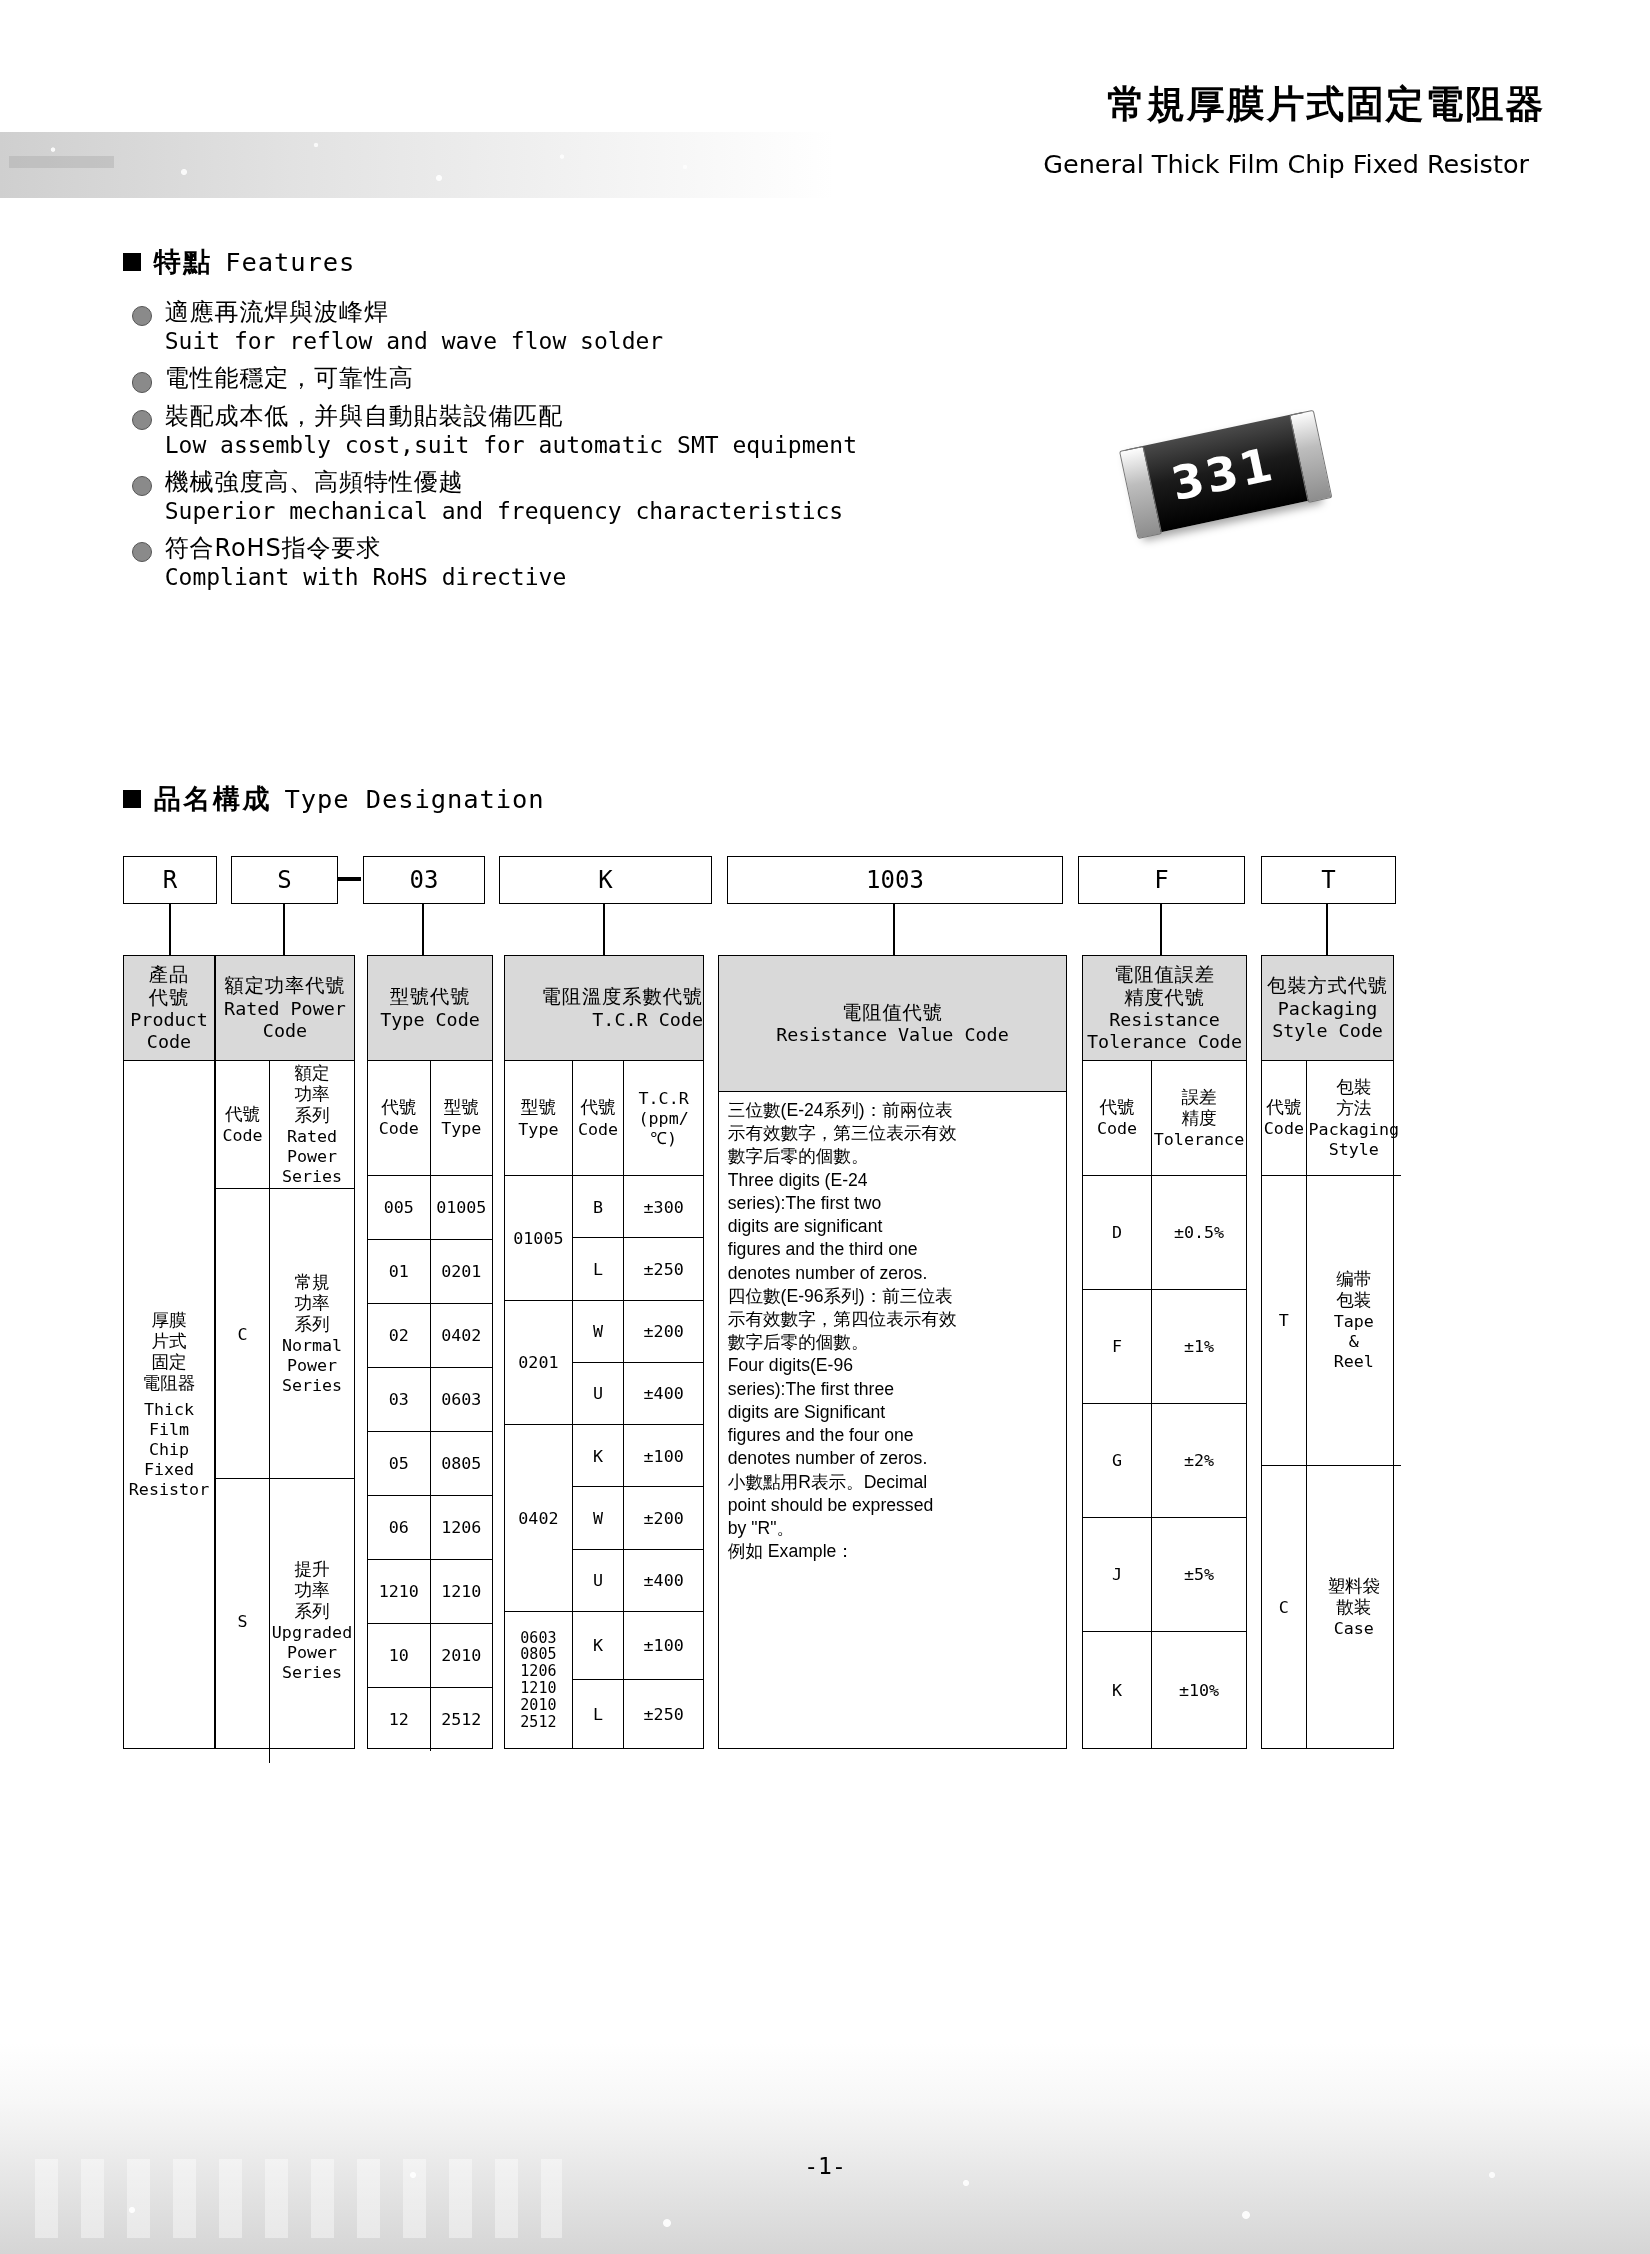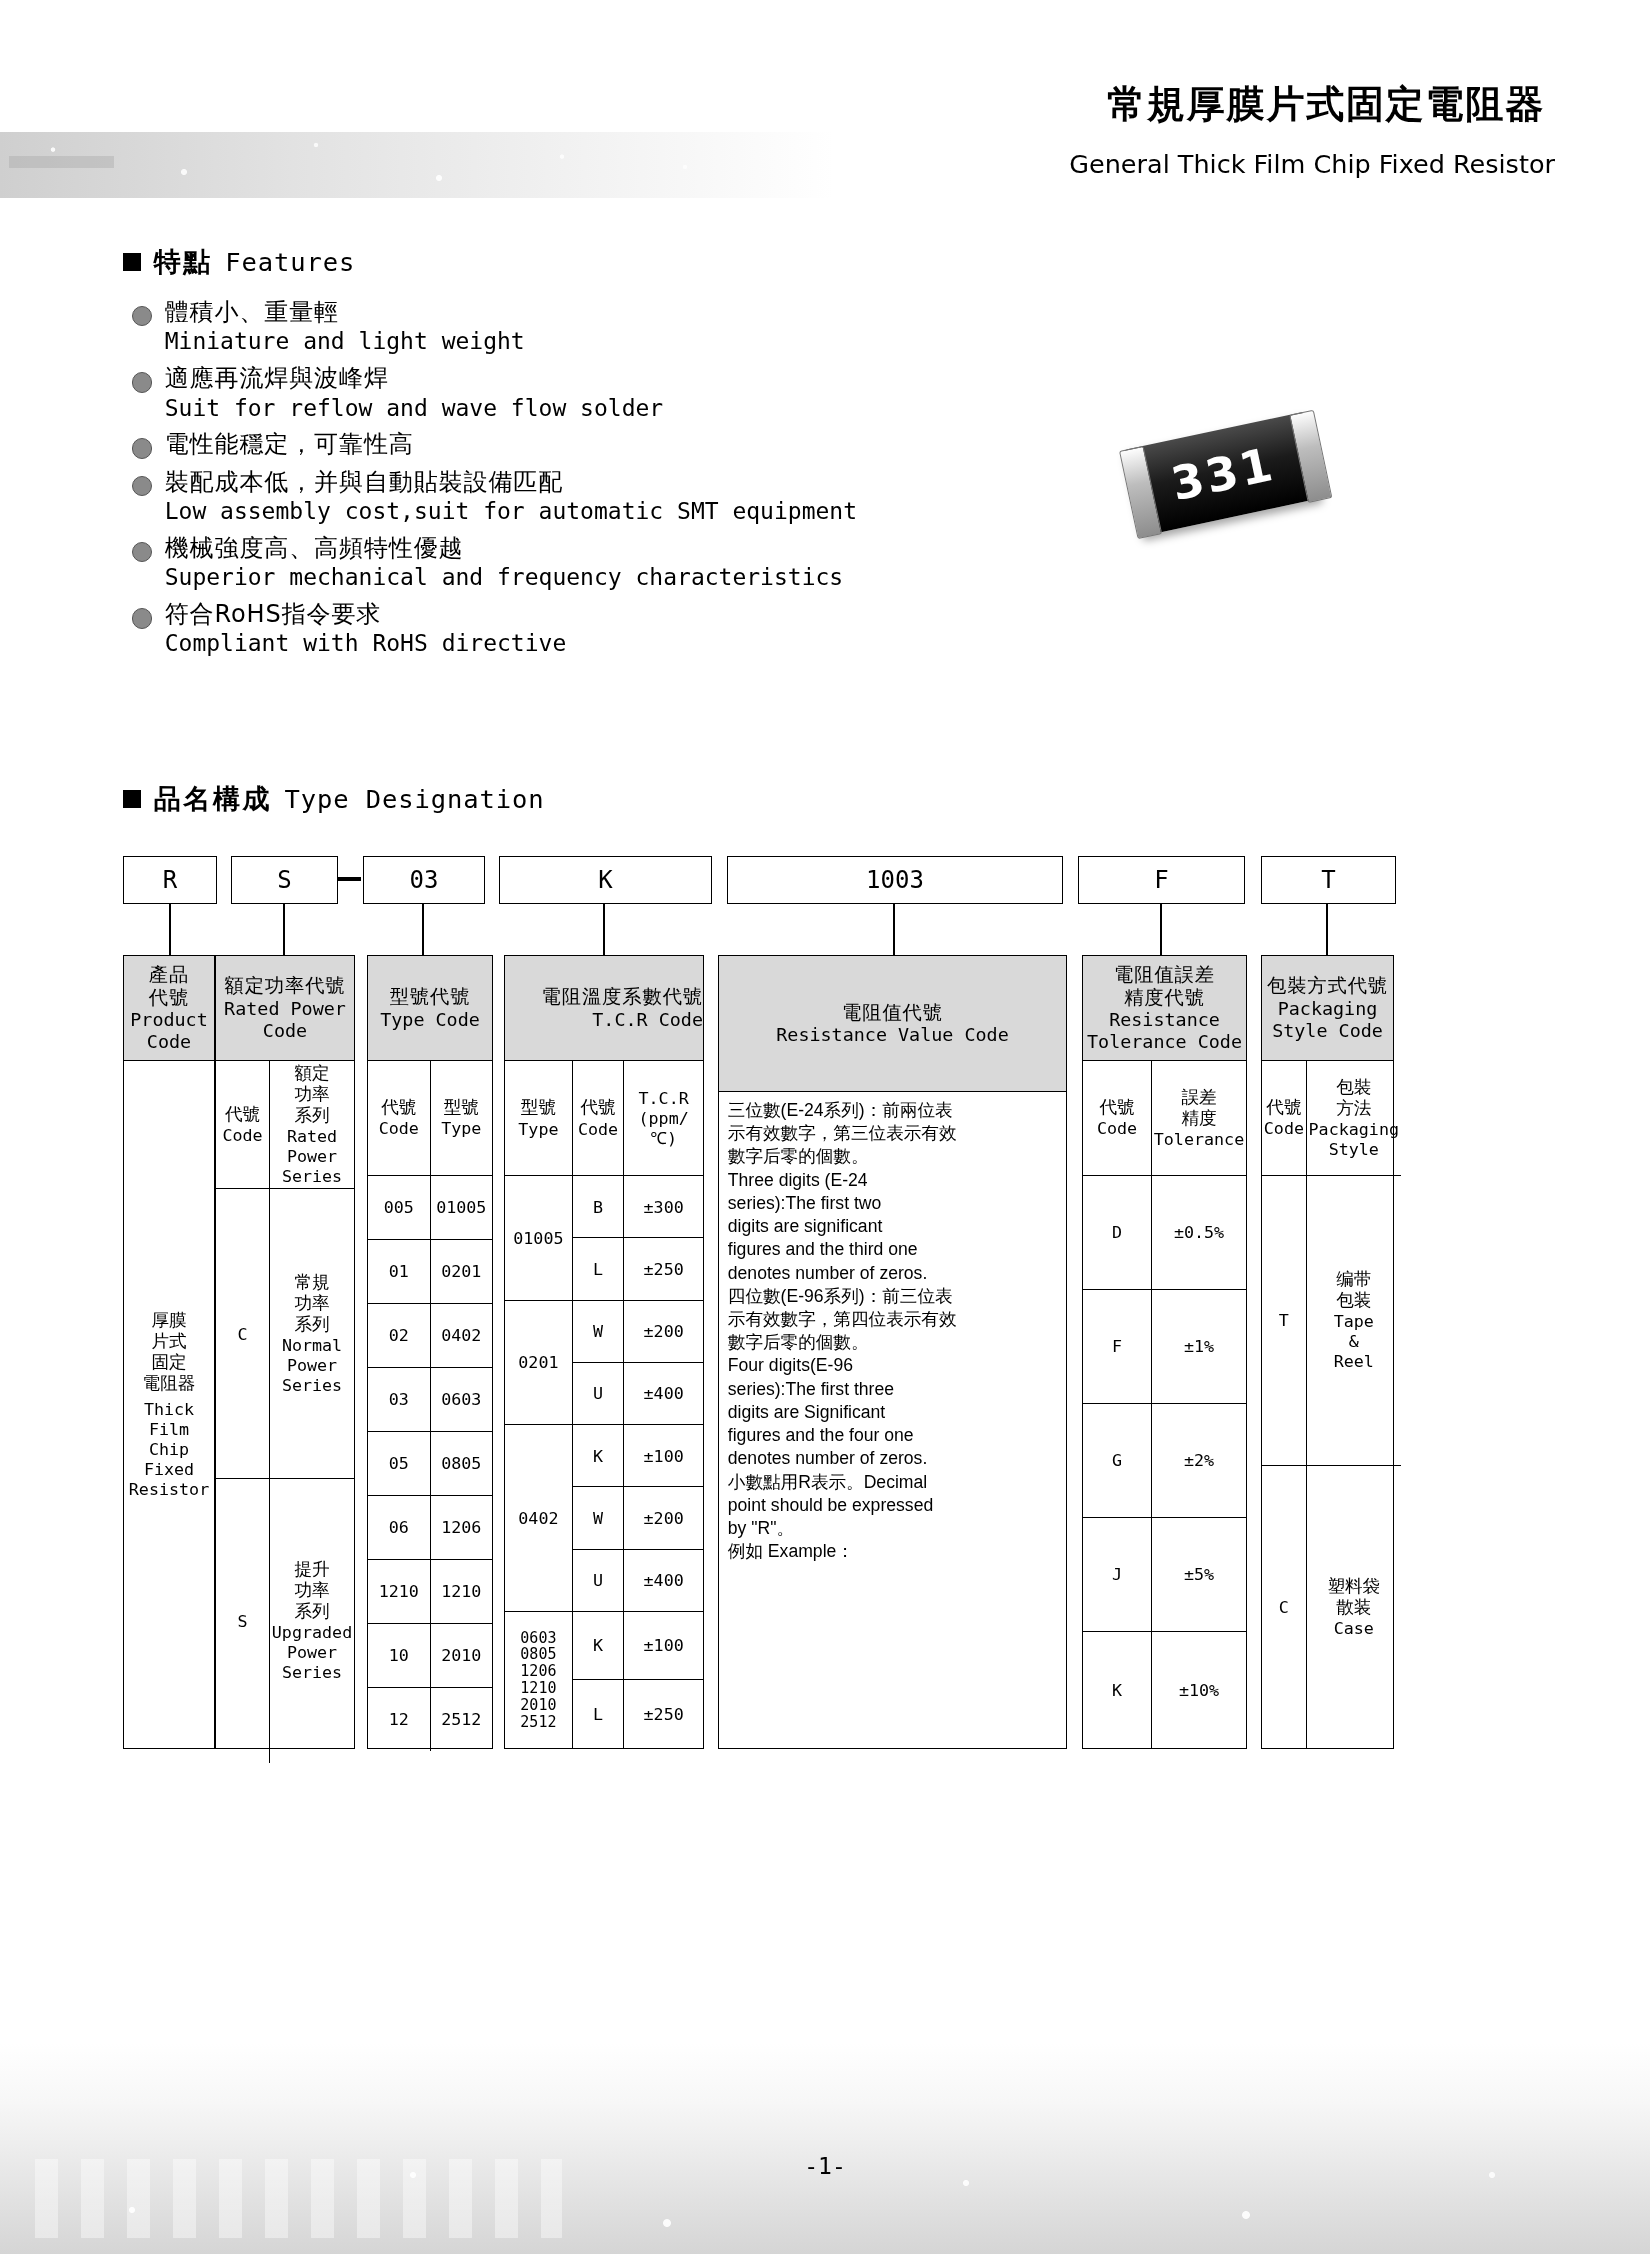--- a/index.html
+++ b/index.html
@@ -32,21 +32,21 @@
   .header-band-small{
     position:absolute;left:8.8px;top:156px;width:105px;height:12.3px;
     background:rgba(160,160,160,.35);
   }
   .title-cn{
     position:absolute;right:105px;top:79px;
     font-size:38px;font-weight:bold;letter-spacing:1.8px;
     font-family:"DejaVu Sans",sans-serif;
   }
   .title-en{
-    position:absolute;right:95px;top:149px;
+    position:absolute;right:121px;top:149px;
     font-size:25.5px;
     font-family:"DejaVu Sans","Liberation Sans",sans-serif;
   }
   
   .sect{
     position:absolute;display:flex;align-items:center;gap:12.3px;
   }
   .sect .sq{width:18.4px;height:18.4px;background:#000;display:inline-block;}
   .sect .cn{font-size:27px;font-weight:bold;letter-spacing:2.6px;}
   .sect .en{font-size:25.5px;letter-spacing:0.9px;font-family:"DejaVu Sans Mono","Liberation Mono",monospace;}
@@ -161,27 +161,20 @@
   <div class="title-en">General Thick Film Chip Fixed Resistor</div>
 </div>
 
 <div class="sect" id="features-heading">
   <span class="sq"></span>
   <span class="cn">特點</span>
   <span class="en">Features</span>
 </div>
 
 <div class="features">
-  <div class="feat">
-    <span class="bullet"></span>
-    <span class="feat-texts">
-      <span class="feat-cn">體積小、重量輕</span>
-      <span class="feat-en">Miniature and light weight</span>
-    </span>
-  </div>
   <div class="feat">
     <span class="bullet"></span>
     <span class="feat-texts">
       <span class="feat-cn">適應再流焊與波峰焊</span>
       <span class="feat-en">Suit for reflow and wave flow solder</span>
     </span>
   </div>
   <div class="feat">
     <span class="bullet"></span>
     <span class="feat-texts">

